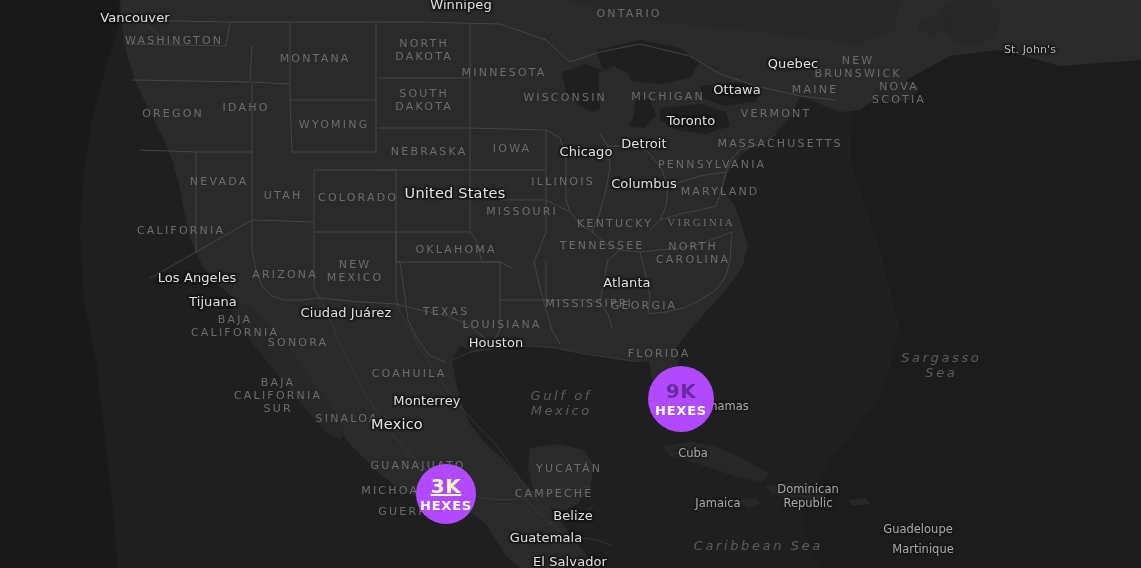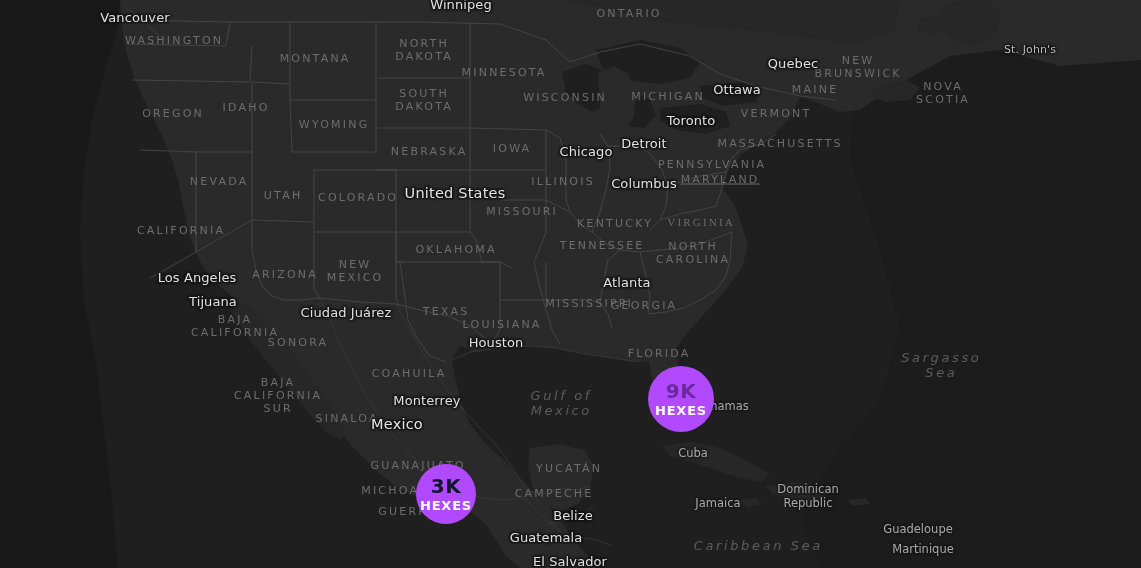--- a/index.html
+++ b/index.html
@@ -299,29 +299,29 @@
       <div class="label lbl-state" style="left: 428px; top: 152px;">NEBRASKA</div>
       <div class="label lbl-state" style="left: 511px; top: 149px;">IOWA</div>
       <div class="label lbl-state" style="left: 562px; top: 182px;">ILLINOIS</div>
       <div class="label lbl-state" style="left: 218px; top: 182px;">NEVADA</div>
       <div class="label lbl-state" style="left: 282px; top: 196px;">UTAH</div>
       <div class="label lbl-state" style="left: 357px; top: 198px;">COLORADO</div>
       <div class="label lbl-state" style="left: 521px; top: 212px;">MISSOURI</div>
       <div class="label lbl-state" style="left: 614px; top: 224px;">KENTUCKY</div>
       <div class="label lbl-state" style="left: 700px; top: 222px; font-family: Liberation Serif, serif;">VIRGINIA</div>
       <div class="label lbl-state" style="left: 711px; top: 165px;">PENNSYLVANIA</div>
-      <div class="label lbl-state" style="left: 719px; top: 180px; text-decoration: underline;">MARYLAND</div>
+      <div class="label lbl-state" style="left: 719px; top: 192px;">MARYLAND</div>
       <div class="label lbl-state" style="left: 779px; top: 144px;">MASSACHUSETTS</div>
       <div class="label lbl-state" style="left: 775px; top: 114px;">VERMONT</div>
       <div class="label lbl-state" style="left: 814px; top: 90px;">MAINE</div>
       <div class="label lbl-state" style="left: 857px; top: 68px;">
         <span style="display: block;">NEW</span>
         <span style="display: block;">BRUNSWICK</span>
       </div>
-      <div class="label lbl-state" style="left: 898px; top: 94px; margin-left: 44px;">
+      <div class="label lbl-state" style="left: 898px; top: 94px;">
         <span style="display: block;">NOVA</span>
         <span style="display: block;">SCOTIA</span>
       </div>
       <div class="label lbl-state" style="left: 180px; top: 231px;">CALIFORNIA</div>
       <div class="label lbl-state" style="left: 284px; top: 275px;">ARIZONA</div>
       <div class="label lbl-state" style="left: 354px; top: 272px;">
         <span style="display: block;">NEW</span>
         <span style="display: block;">MEXICO</span>
       </div>
       <div class="label lbl-state" style="left: 455px; top: 250px;">OKLAHOMA</div>
@@ -382,18 +382,18 @@
       <div class="label lbl-country" style="left: 455px; top: 194px;">United States</div>
       <div class="label lbl-country" style="left: 397px; top: 425px;">Mexico</div>
     </div>
 
   <div id="cluster-layer">
       <div class="cluster" style="left: 681px; top: 399px; width: 66px; height: 66px; background: rgb(177, 74, 255);">
         <div class="cluster-count" style="color: rgb(106, 42, 158);">9K</div>
         <div class="cluster-unit">HEXES</div>
       </div>
       <div class="cluster" style="left: 446px; top: 494px; width: 60px; height: 60px; background: rgb(177, 74, 255);">
-        <div class="cluster-count" style="color: #0f172a;">3K</div>
+        <div class="cluster-count" style="color: #fef9c3; text-decoration: underline;">3K</div>
         <div class="cluster-unit">HEXES</div>
       </div>
     </div>
 
 </div>
 
 </body></html>

